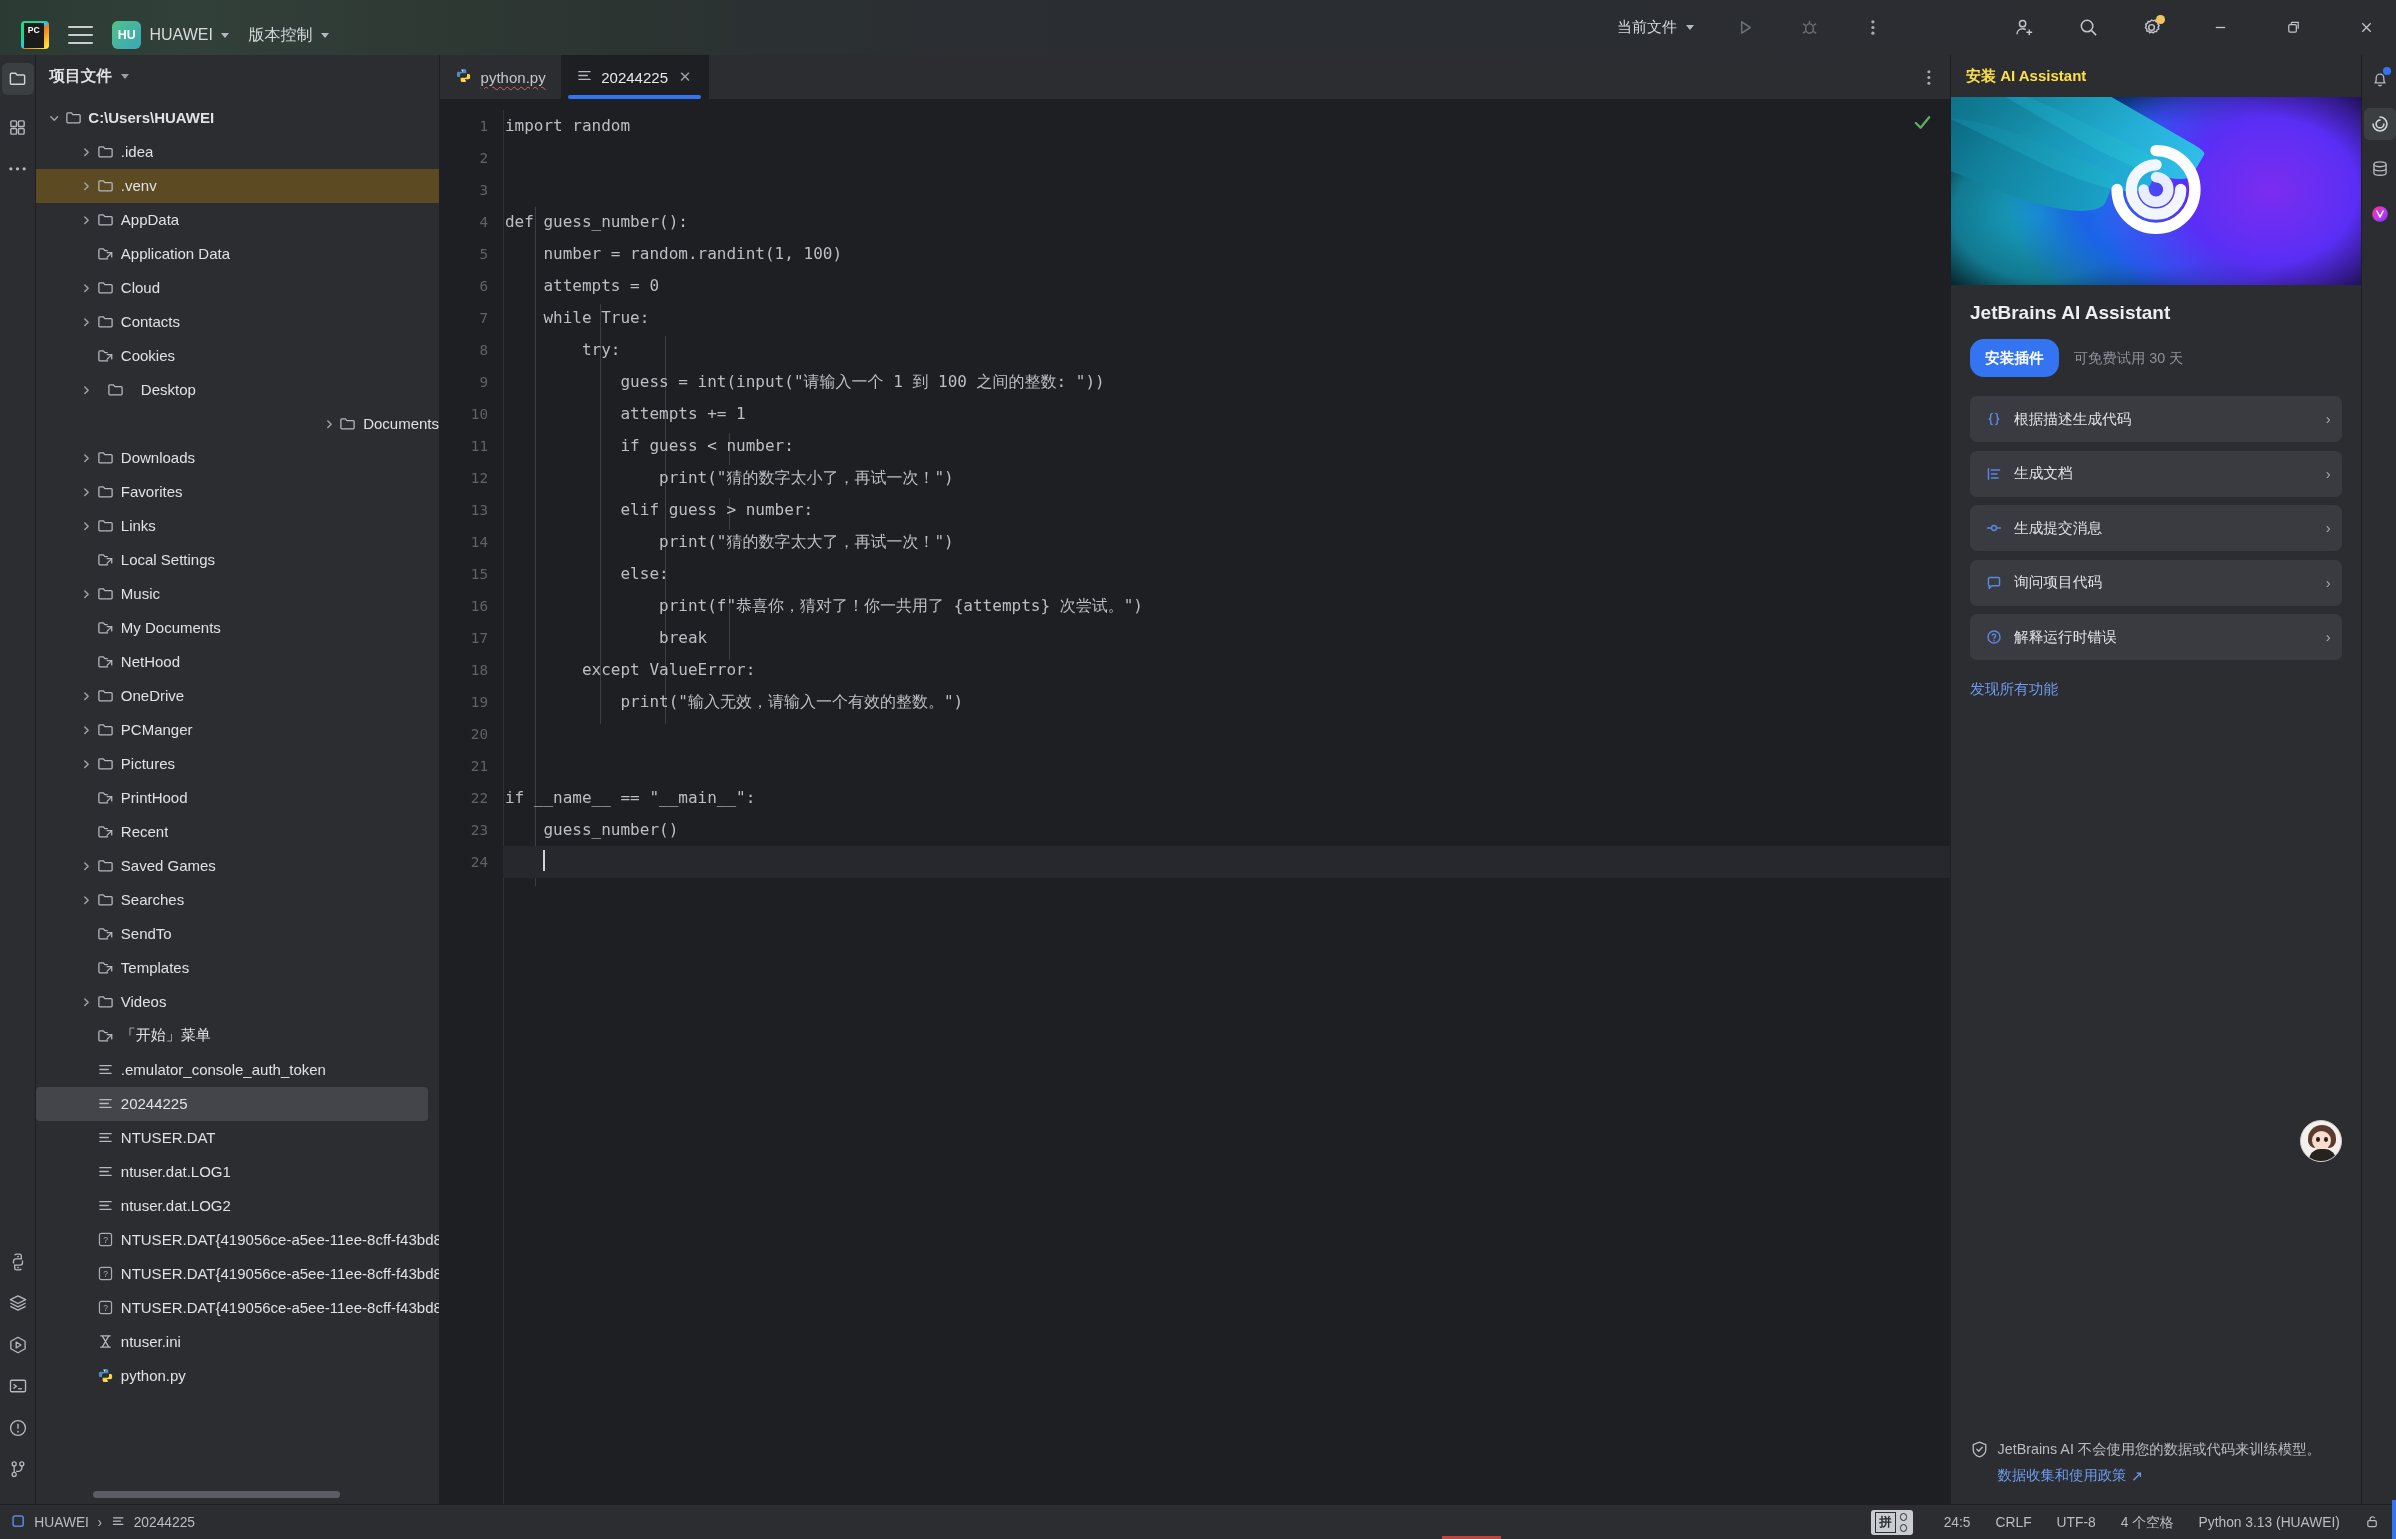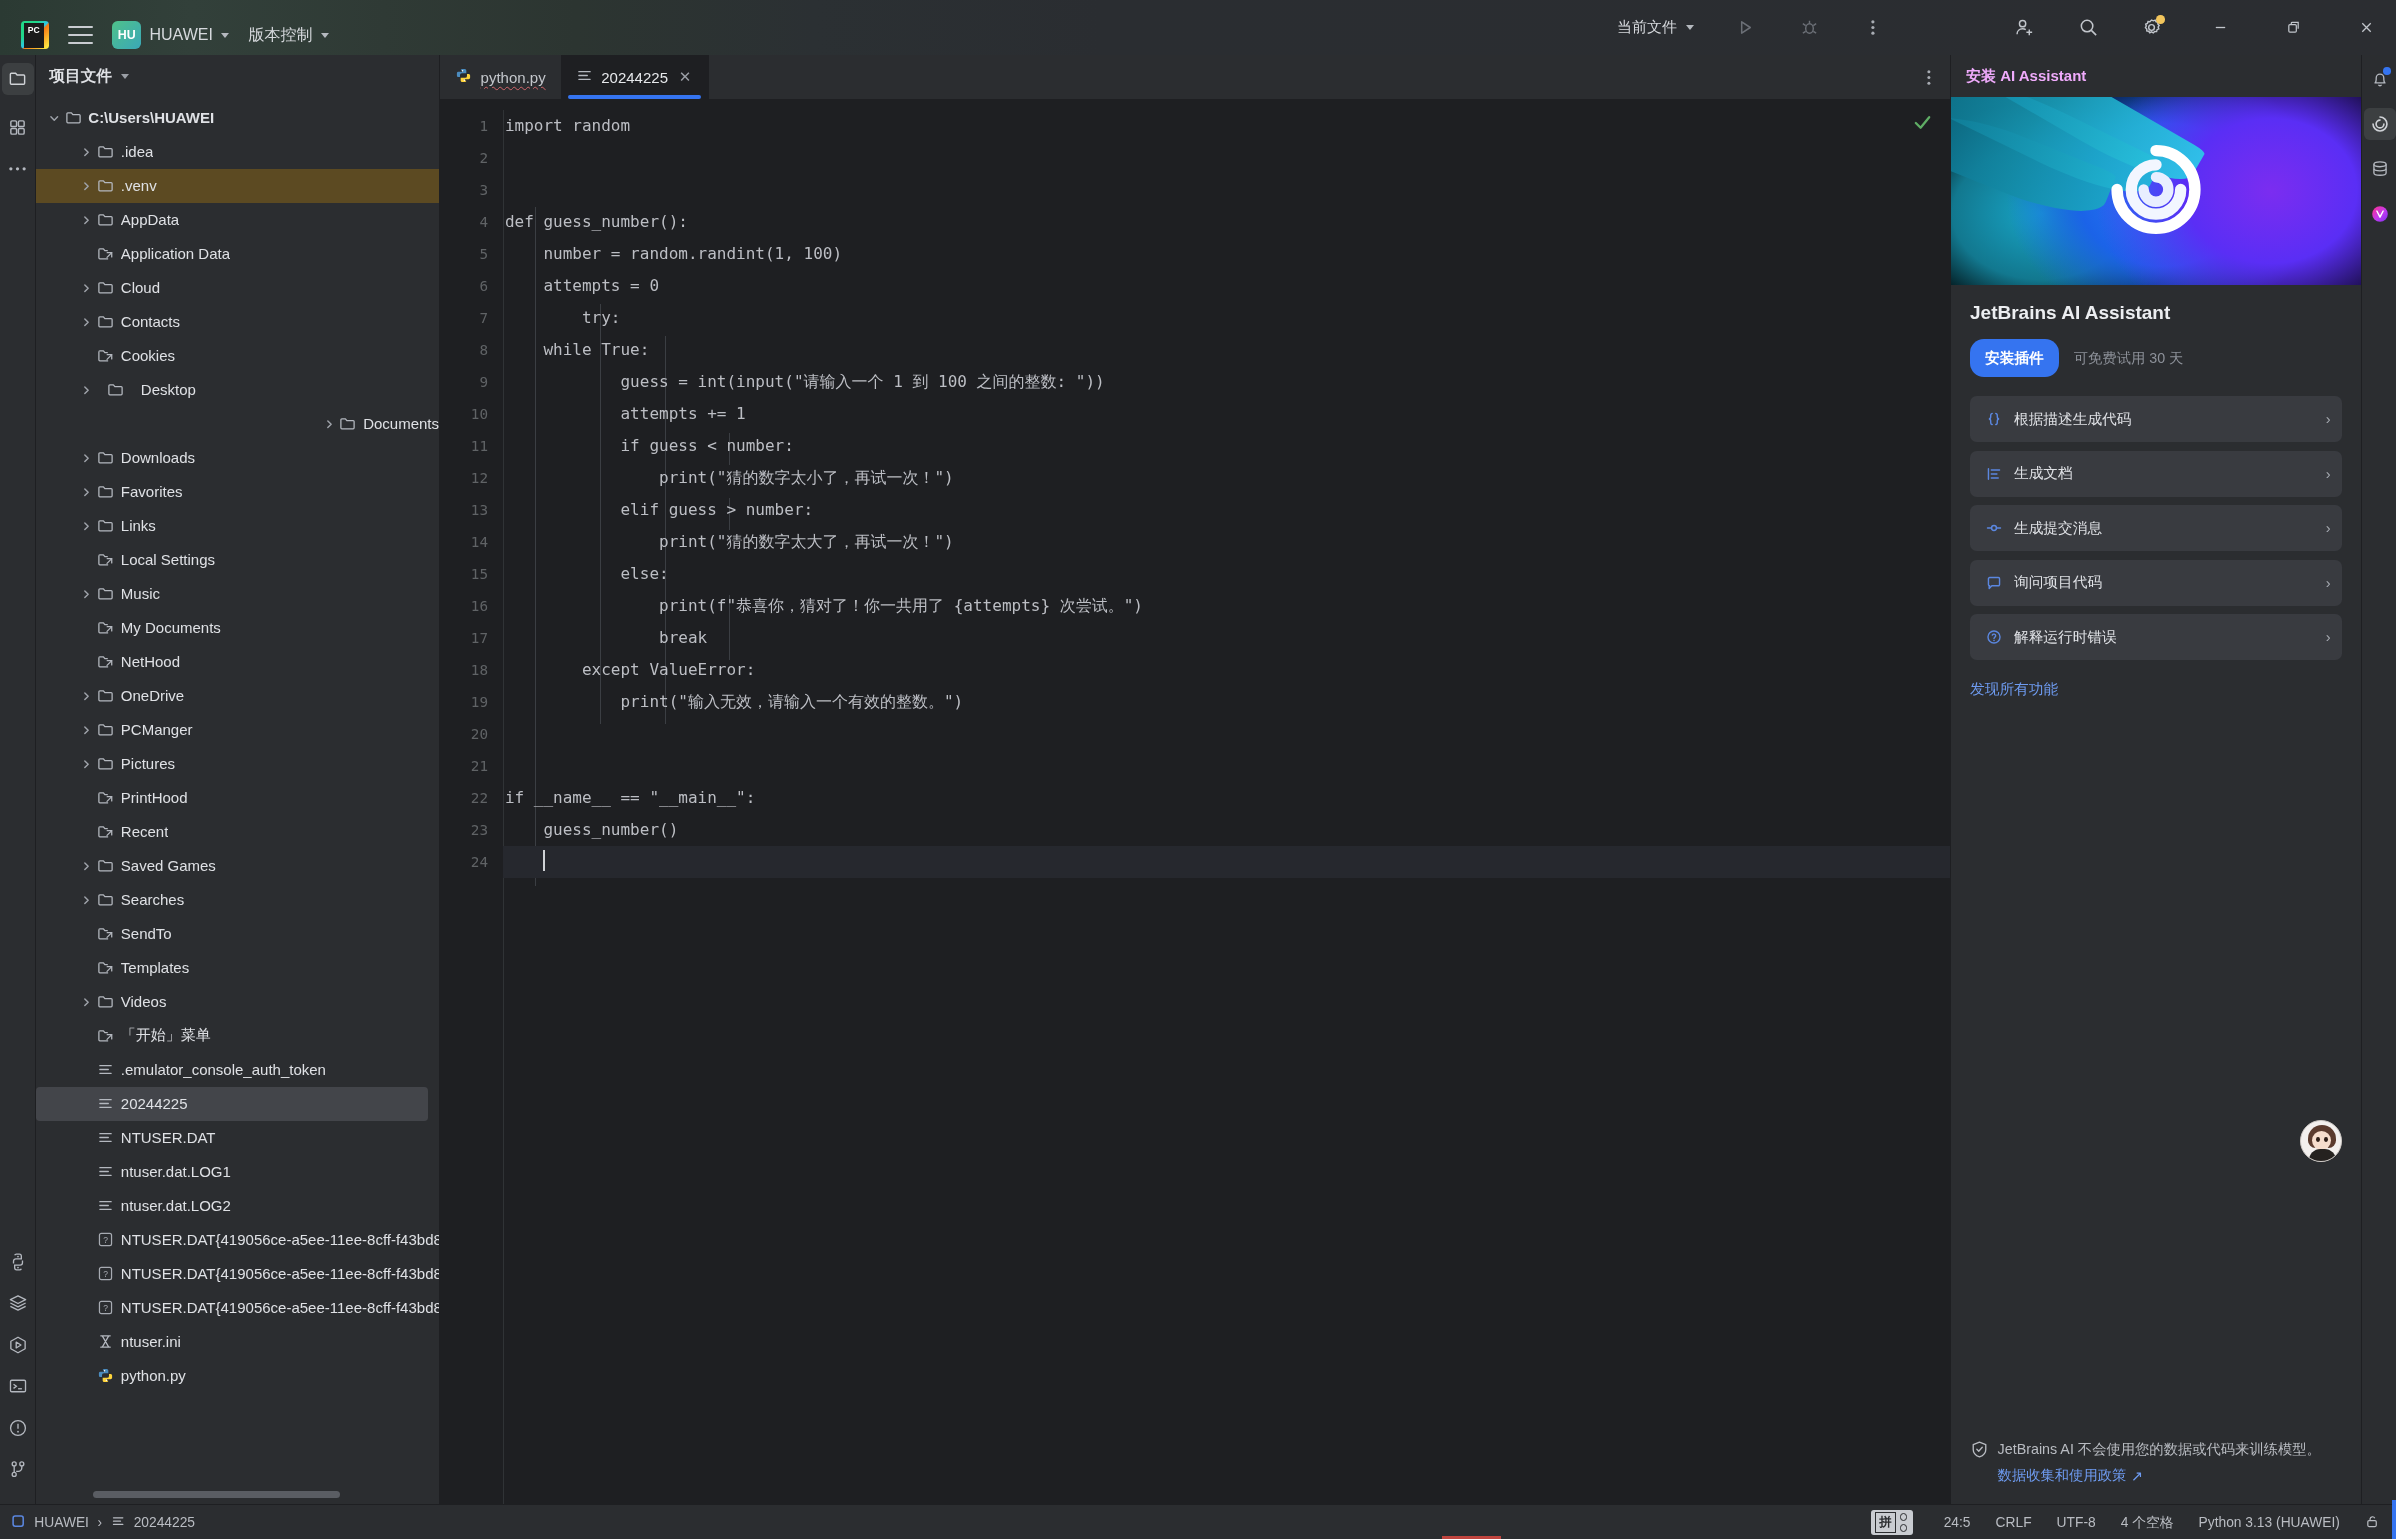--- a/index.html
+++ b/index.html
@@ -84,21 +84,21 @@
   .cline.current { background:#26282e; }
   .caret { display:inline-block; width:1.9px; height:21px; background:#cfd2d6; vertical-align:-3.8px; }
   .indent-guides { position:absolute; top:11.4px; left:0; right:0; bottom:0; pointer-events:none; }
   .ig { position:absolute; width:1px; background:#3b3e43; }
   .editor-vline { position:absolute; top:11.4px; bottom:0; width:1px; background:#303336; }
   .check-ok { position:absolute; right:17px; top:13.3px; }
 
   
   .aipanel { width: 411px; flex: 0 0 411px; background:#2b2d30; border-left:1px solid #1e1f22;
       display:flex; flex-direction:column; position:relative; }
-  .ai-head { height: 42px; display:flex; align-items:center; padding: 0 15px; font-size: 15px; font-weight:700; color:#f0abfc; }
+  .ai-head { height: 42px; display:flex; align-items:center; padding: 0 15px; font-size: 15px; font-weight:700; color:#fde047; }
   .ai-banner { height: 188px; background:#000; position:relative; overflow:hidden; }
   .ai-banner .bg { position:absolute; inset:0; background:
       radial-gradient(ellipse 60% 110% at 78% 50%, #7b2df0 0%, #5a2ef5 35%, rgba(20,10,60,0) 72%),
       radial-gradient(ellipse 52% 95% at 52% 52%, #2a7ef8 0%, #1b63e8 40%, rgba(4,10,40,0) 74%),
       radial-gradient(ellipse 48% 78% at 22% 62%, #18a6c8 0%, #12788f 45%, rgba(0,0,0,0) 76%),
       #000; }
   .ai-banner .petal { position:absolute; border-radius:50% 6% 50% 6%; transform-origin:center; opacity:.92; }
   .spiral { position:absolute; left:50%; top:50%; transform:translate(-50%,-50%); }
   .ai-body { padding: 17px 19px 0 19px; }
   .ai-title { font-size: 19px; font-weight: 700; color:#eceef1; margin-bottom: 15px; }
@@ -915,22 +915,22 @@
             <div class="ig" style="left:226px; top:485px; height:65px;"></div>
             <div class="ig" style="left:162px; top:582px; height:32px;"></div>
           </div>
           <div id="code">
               <div class="cline"><span>import random</span></div>
               <div class="cline"><span></span></div>
               <div class="cline"><span></span></div>
               <div class="cline"><span>def guess_number():</span></div>
               <div class="cline"><span>    number = random.randint(1, 100)</span></div>
               <div class="cline"><span>    attempts = 0</span></div>
+              <div class="cline"><span>    while True:</span></div>
               <div class="cline"><span>        try:</span></div>
-              <div class="cline"><span>    while True:</span></div>
               <div class="cline"><span>            guess = int(input("请输入一个 1 到 100 之间的整数: "))</span></div>
               <div class="cline"><span>            attempts += 1</span></div>
               <div class="cline"><span>            if guess &lt; number:</span></div>
               <div class="cline"><span>                print("猜的数字太小了，再试一次！")</span></div>
               <div class="cline"><span>            elif guess &gt; number:</span></div>
               <div class="cline"><span>                print("猜的数字太大了，再试一次！")</span></div>
               <div class="cline"><span>            else:</span></div>
               <div class="cline"><span>                print(f"恭喜你，猜对了！你一共用了 {attempts} 次尝试。")</span></div>
               <div class="cline"><span>                break</span></div>
               <div class="cline"><span>        except ValueError:</span></div>

